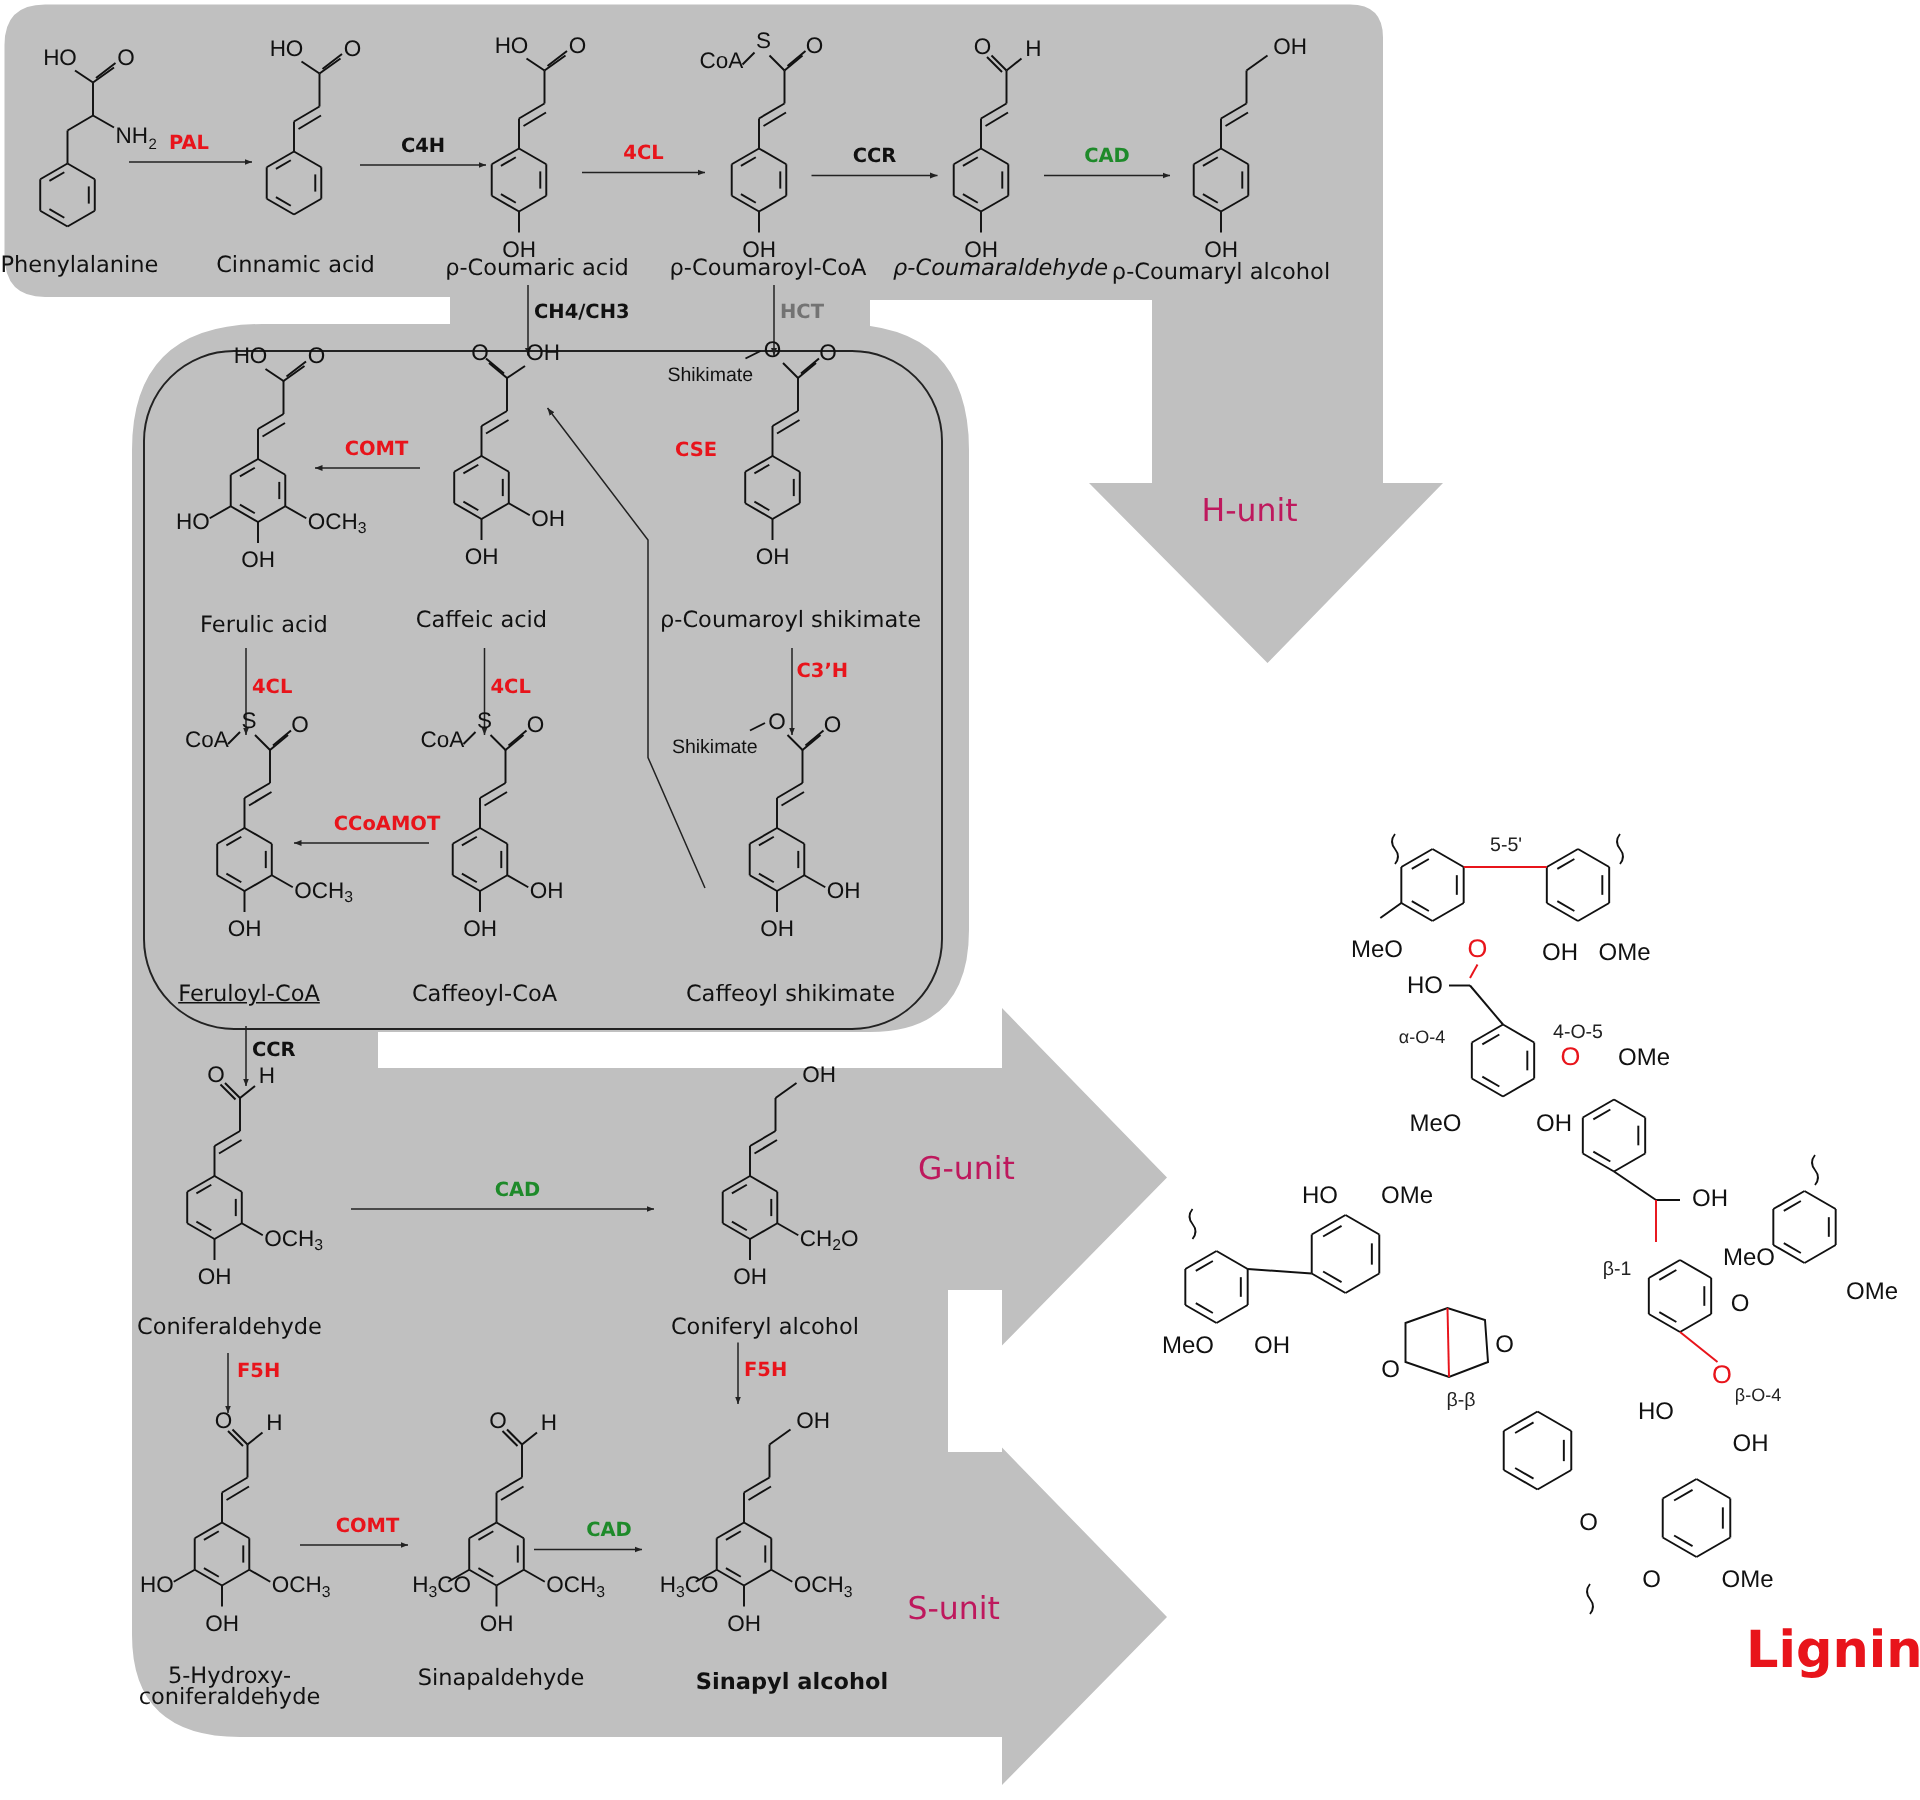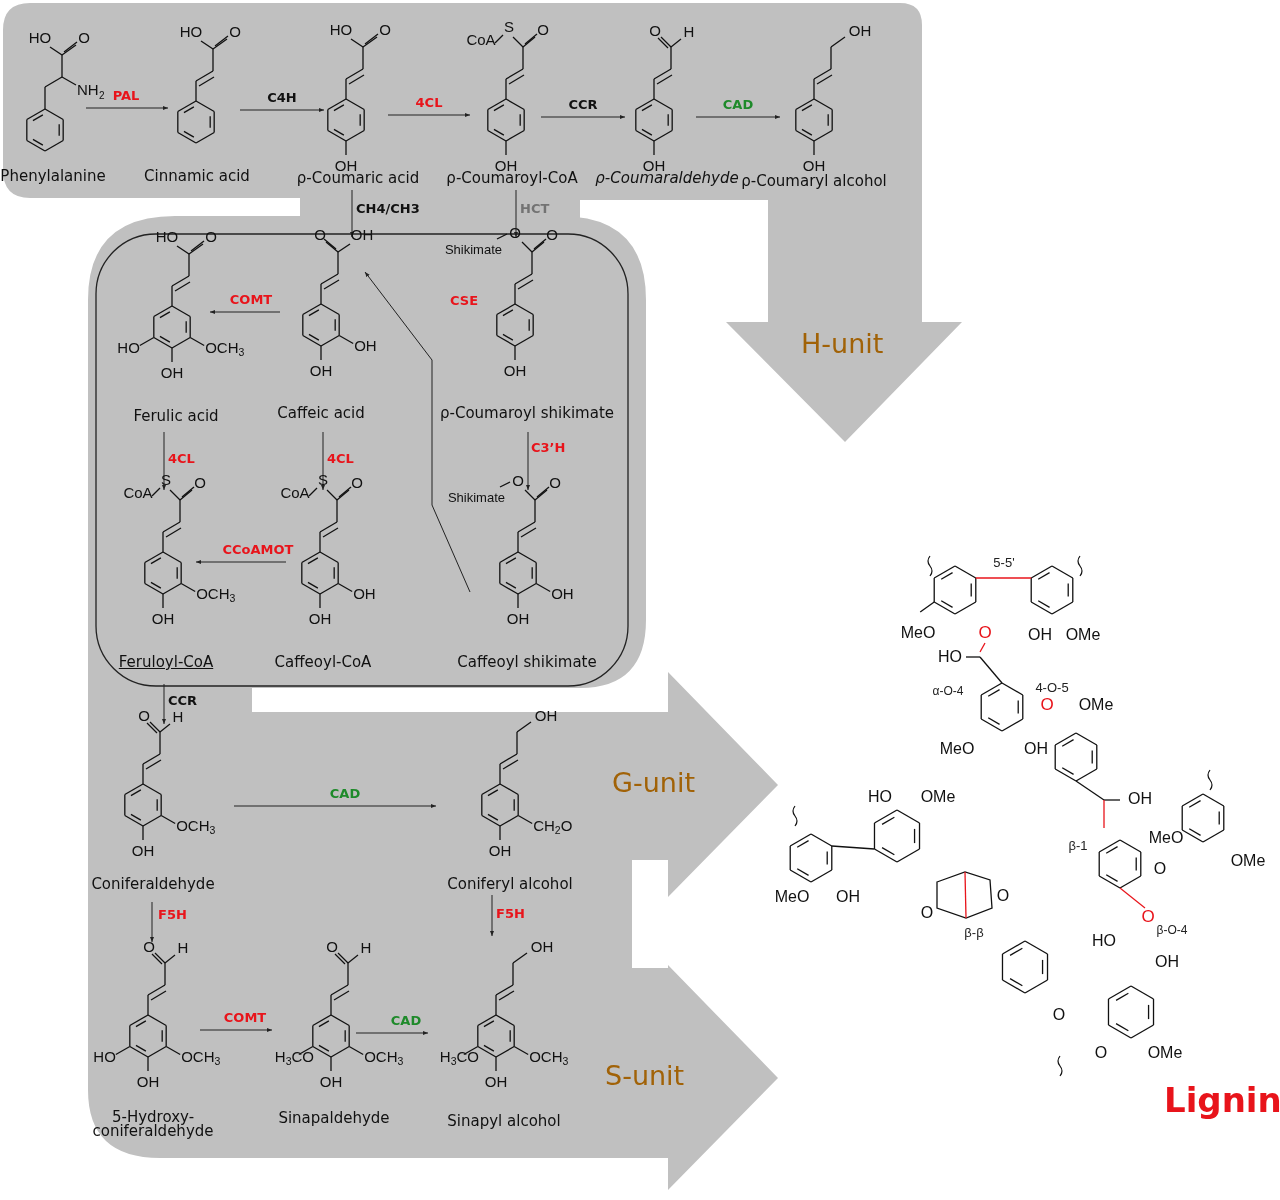--- a/index.html
+++ b/index.html
@@ -2,21 +2,21 @@
 <html><head>
 <meta charset="utf-8">
 <style>
   html, body { margin:0; padding:0; background:#ffffff; }
   body { width:1280px; height:1200px; position:relative; overflow:hidden;
          font-family:"Liberation Sans", "DejaVu Sans", sans-serif; }
   #diagram { position:absolute; left:0; top:0; width:1280px; height:1200px; }
   .lbl { position:absolute; font-family:"DejaVu Sans", sans-serif; font-size:15px; color:#111; white-space:nowrap; transform:translateX(-50%); text-align:center; line-height:14px; }
   .enz { position:absolute; font-family:"DejaVu Sans", sans-serif; font-weight:bold; font-size:13px; white-space:nowrap; transform:translateX(-50%); }
   .enz.left { transform:none; }
-  .unit { position:absolute; font-family:"DejaVu Sans", sans-serif; font-size:27px; color:#a16207; white-space:nowrap; }
+  .unit { position:absolute; font-family:"DejaVu Sans", sans-serif; font-size:21px; color:#be185d; white-space:nowrap; }
   .lignin { position:absolute; font-family:"DejaVu Sans", sans-serif; font-weight:bold; font-size:34px; white-space:nowrap; }
   svg text { font-family:"Liberation Sans", sans-serif; }
 </style>
 </head>
 <body>
 
 <svg id="diagram" width="1280" height="1200" viewBox="0 0 1280 1200" xmlns="http://www.w3.org/2000/svg">
   <defs>
     <marker id="ah" markerWidth="6" markerHeight="6" refX="5" refY="3" orient="auto">
       <path d="M0,1 L5,3 L0,5 z" fill="#222"></path>
@@ -705,21 +705,21 @@
 <div class="lbl" style="left:166px;top:655px;text-decoration:underline;">Feruloyl-CoA</div>
 <div class="lbl" style="left:323px;top:655px;">Caffeoyl-CoA</div>
 <div class="lbl" style="left:527px;top:655px;">Caffeoyl shikimate</div>
 <div class="lbl" style="left:153px;top:877px;">Coniferaldehyde</div>
 <div class="lbl" style="left:510px;top:877px;">Coniferyl alcohol</div>
 <div class="lbl" style="left:153px;top:1110px;">
   <span>5-Hydroxy-</span><br>
   <span>coniferaldehyde</span>
 </div>
 <div class="lbl" style="left:334px;top:1111px;">Sinapaldehyde</div>
-<div class="lbl" style="left:504px;top:1114px;">Sinapyl alcohol</div>
+<div class="lbl" style="left:528px;top:1114px;font-weight:bold;">Sinapyl alcohol</div>
 
 <div class="enz" style="left:126px;top:88px;color:#e8141b;">PAL</div>
 <div class="enz" style="left:282px;top:90px;color:#111;">C4H</div>
 <div class="enz" style="left:429px;top:95px;color:#e8141b;">4CL</div>
 <div class="enz" style="left:583px;top:97px;color:#111;">CCR</div>
 <div class="enz" style="left:738px;top:97px;color:#1e8a2a;">CAD</div>
 <div class="enz left" style="left:356px;top:201px;color:#111;text-align:right;">CH4/CH3</div>
 <div class="enz left" style="left:520px;top:201px;color:#737373;">HCT</div>
 <div class="enz" style="left:251px;top:292px;color:#e8141b;">COMT</div>
 <div class="enz" style="left:420px;top:293px;color:#e8141b;margin-left:44px;">CSE</div>

